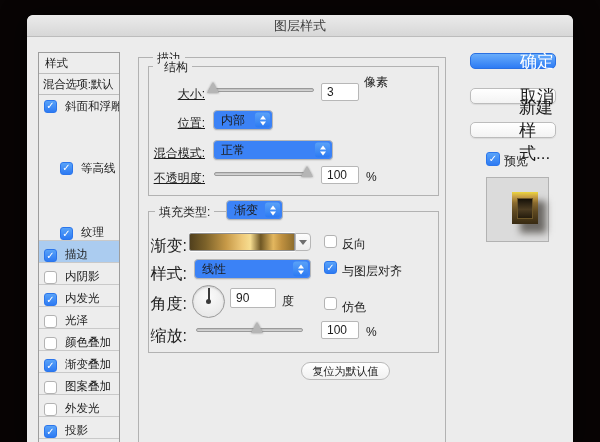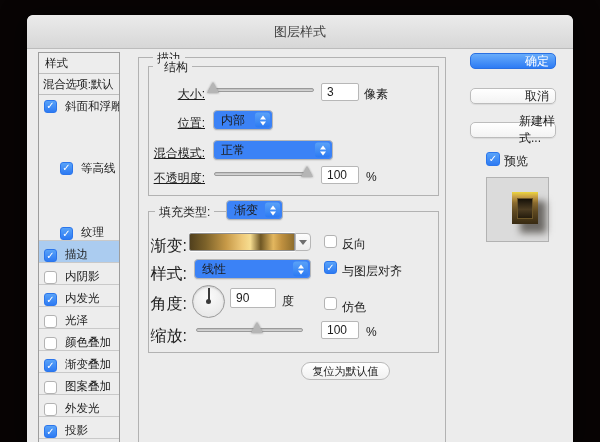--- a/index.html
+++ b/index.html
@@ -10,21 +10,21 @@
     font-family:"Liberation Sans","DejaVu Sans",sans-serif;
     color:#1c1c1c;
   }
   .dialog {
     position:absolute; left:27px; top:15px; width:546px; height:427px;
     background:#ececec; border-radius:6px 6px 0 0;
     box-shadow:0 4px 26px rgba(0,0,0,.85);
     overflow:hidden;
   }
   .titlebar {
-    height:34px; background:linear-gradient(#ebebeb,#d7d7d7);
+    height:22px; background:linear-gradient(#ebebeb,#d7d7d7);
     border-bottom:1px solid #bcbcbc; border-radius:6px 6px 0 0;
     display:flex; align-items:center; justify-content:center;
     font-size:13px; color:#3e3e3e;
   }
   
   .sidebar {
     position:absolute; left:11px; top:37px; width:82px; height:400px;
     border:1px solid #9d9d9d; background:#ededed;
     font-size:11.5px; overflow:hidden;
   }
@@ -103,21 +103,21 @@
     position:absolute; height:18px; border-radius:9px;
     background:linear-gradient(#ffffff,#f1f1f1); border:1px solid #b9b9b9;
     font-size:11px; color:#1c1c1c; display:flex; align-items:center; justify-content:center;
     padding:0 10px;
   }
   .cb-label { position:absolute; font-size:12px; white-space:nowrap; }
   .cb-abs { position:absolute; }
   
   .btn {
     position:absolute; left:443px; width:86px; height:16px; border-radius:5px;
-    display:flex; align-items:center; justify-content:center; font-size:12px;padding-left:48px;
+    display:flex; align-items:center; justify-content:center; font-size:17px;padding-left:48px;
   }
   .btn.blue { background:linear-gradient(#68acfa,#2d7bf4); border:1px solid #2a70e2; color:#fff; }
   .btn.white { background:linear-gradient(#ffffff,#f3f3f3); border:1px solid #bcbcbc; color:#1c1c1c; box-shadow:0 1px 1px rgba(0,0,0,.08); }
   .thumbwrap {
     position:absolute; left:459px; top:162px; width:63px; height:65px;
     background:#dbdbdb; border:1px solid #b2b2b2;
   }
   .gold {
     position:absolute; left:25px; top:14px; width:26px; height:32px;
     background:linear-gradient(180deg,#ecd63e 0%,#caa244 14%,#8a6a2e 34%,#5c4720 62%,#382a12 100%);
@@ -197,21 +197,21 @@
 
     <div class="fs" style="left:9px; top:8px; width:291px; height:130px;"></div>
     <span class="legend" style="left:21px; top:1px;">结构</span>
 
     <span class="lbl" style="top:28px;">大小:</span>
     <div class="slider" style="left:70px; top:28px; width:105px; height:12px;">
       <span class="track"></span>
       <span class="thumb" style="left: 4%;"></span>
     </div>
     <div class="vbox" style="left:182px; top:25px; width:38px; height:18px;">3</div>
-    <span class="unit" style="left:225px; top:28px;">像素</span>
+    <span class="unit" style="left:225px; top:16px;">像素</span>
 
     <span class="lbl" style="top:57px;">位置:</span>
     <div class="dd" style="left:74px; top:52px; width:60px; height:20px;">
       <span>内部</span>
       <span class="stepper">
           <i class="up"></i>
           <i class="dn"></i>
         </span>
     </div>
 

